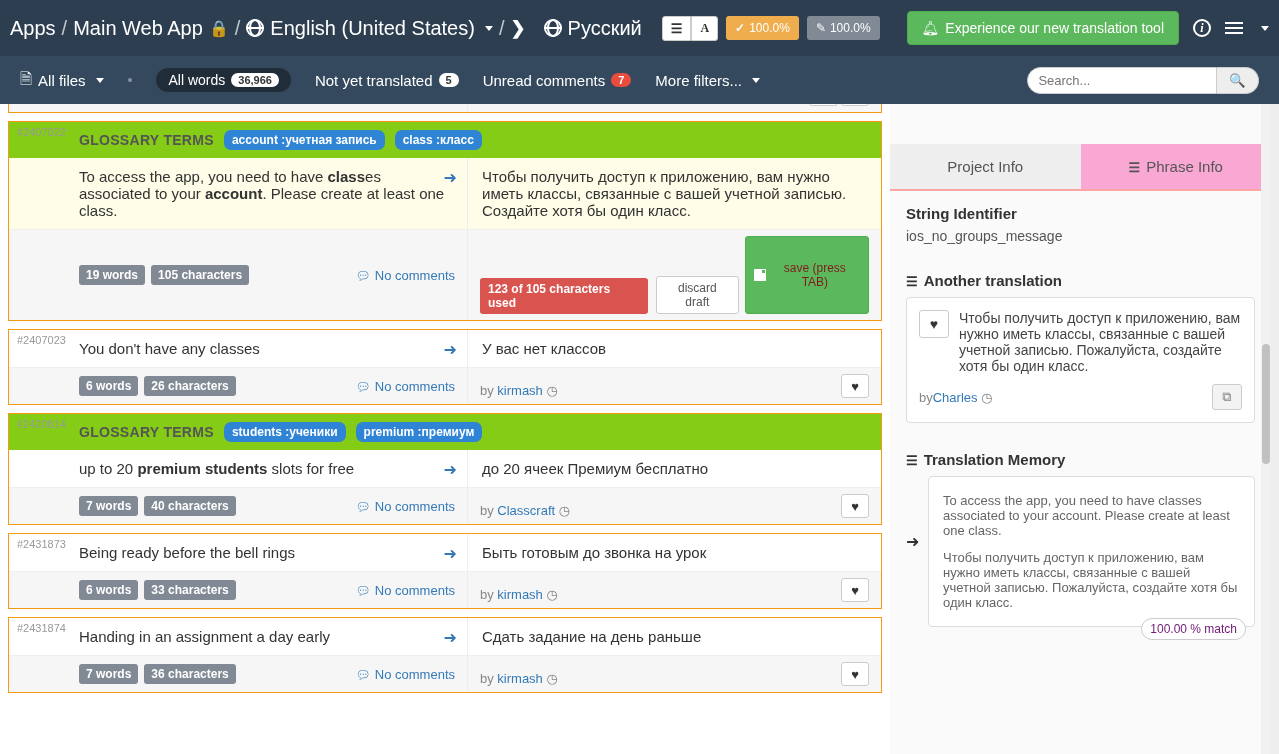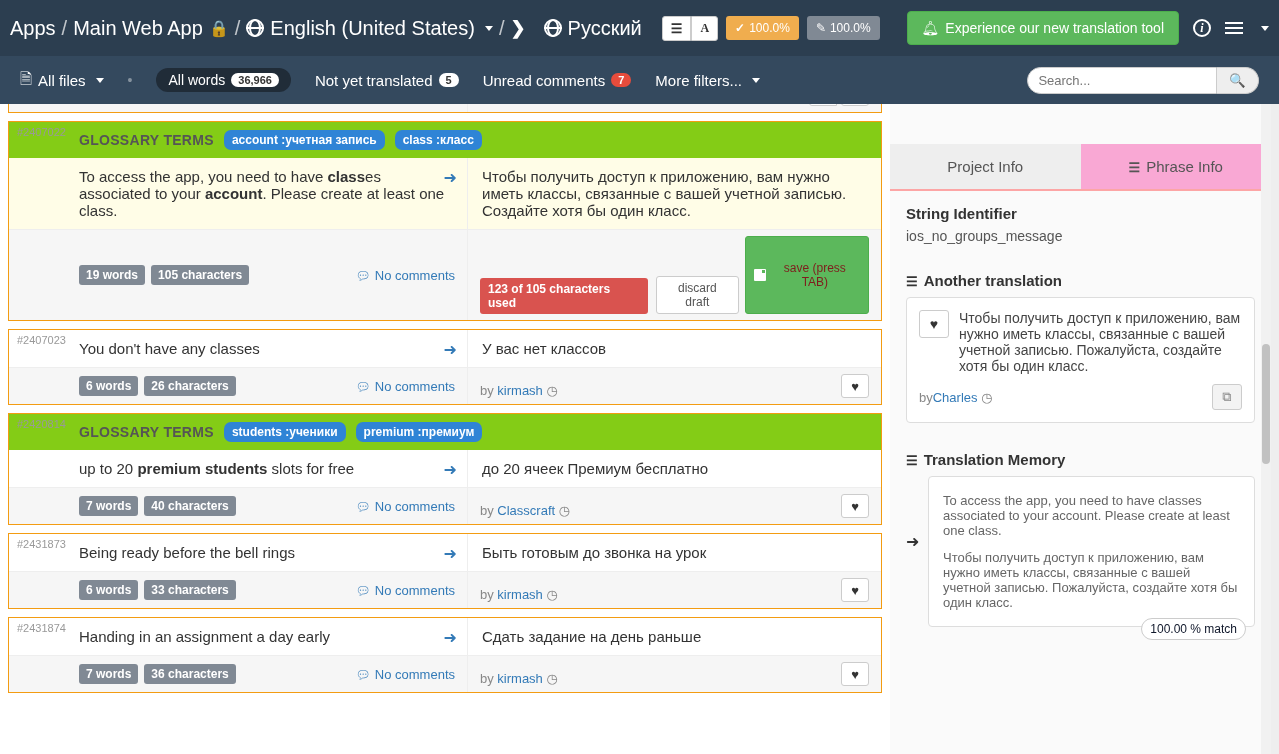--- a/index.html
+++ b/index.html
@@ -73,21 +73,21 @@
 .alt-box { border:1px solid #ddd; border-radius:4px; padding:12px; margin-top:8px; background:#fff;}
 .alt-heart { float:left; background:#fff; border:1px solid #ccc; border-radius:3px; width:30px; height:28px; display:flex; align-items:center; justify-content:center; margin-right:10px; cursor:pointer;}
 .alt-text { overflow:hidden; font-size:14px; color:#444;}
 .alt-footer { margin-top:10px; display:flex; align-items:center; font-size:13px; color:#888;}
 .alt-footer a{color:#337ab7; text-decoration:none;}
 .copy-btn { margin-left:auto; background:#f3f3f3; border:1px solid #ccc; border-radius:3px; width:30px; height:26px; display:flex; align-items:center; justify-content:center; cursor:pointer;}
 .tm-box { border:1px solid #ddd; border-radius:4px; background:#fff; padding:10px; margin-top:8px; position:relative; font-size:13px; color:#666;}
 .tm-src { padding:6px 4px;}
 .tm-arrow { position:absolute; left:-22px; top:56px; color:#333; font-size:16px;}
 .tm-tgt { padding:6px 4px;}
-.match-badge { position:absolute; right:8px; bottom:-14px; background:#fff; border:1px solid #ccc; border-radius:11px; padding:3px 8px; font-size:12px; color:#0f172a;}
+.match-badge { position:absolute; right:8px; bottom:-14px; background:#fff; border:1px solid #ccc; border-radius:11px; padding:3px 8px; font-size:12px; color:#701a75;}
 .clock-icon::before{content:'◷'; font-size:13px;}
 .bell-icon::before{content:'🔔︎';}
 .disk-icon { display:inline-block; width:12px; height:12px; background:#fff; position:relative; border-radius:1px;}
 .disk-icon::after{content:'';position:absolute;top:1px;right:1px;width:3px;height:3px;background:#5cb85c;}
 .list-icon::before{content:'☰'; font-size:13px; font-weight:bold;}
 .file-icon::before{content:'🗎';}
 .comment-icon::before{content:'💬︎'; font-size:12px;}
 .pencil-icon::before{content:'✎';}
 .check-icon::before{content:'✓'; font-weight:bold;}
 .partial-top { border:1px solid #f39c12; margin:-30px 8px 8px 8px; background:#fff;}

